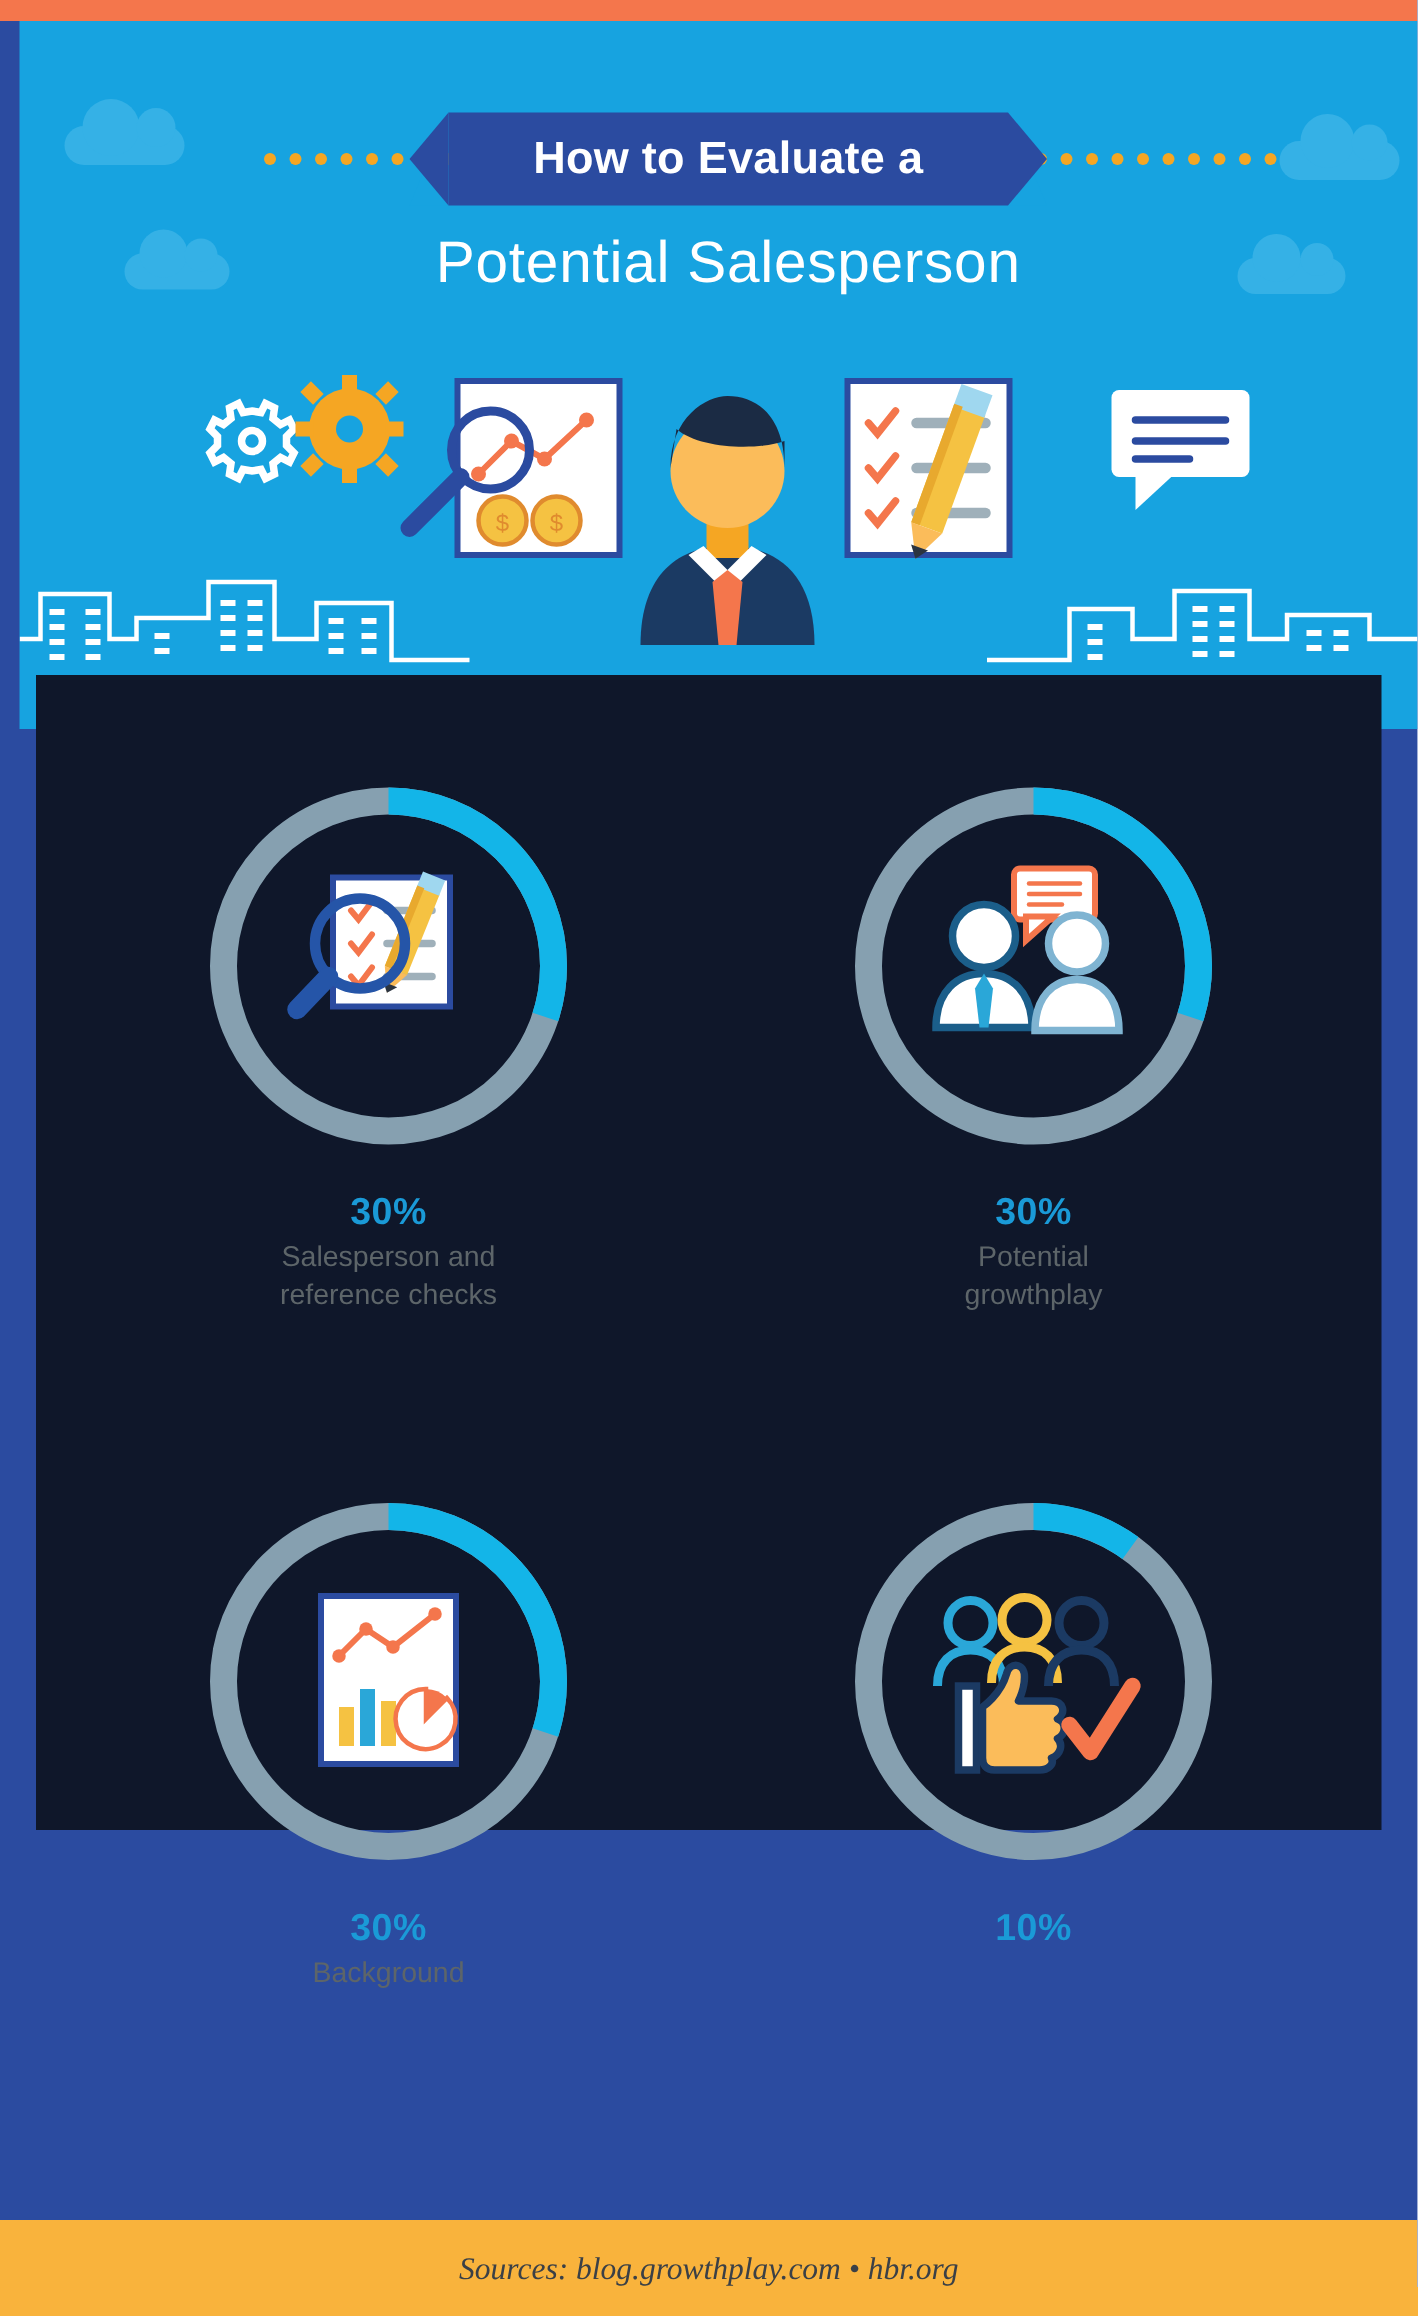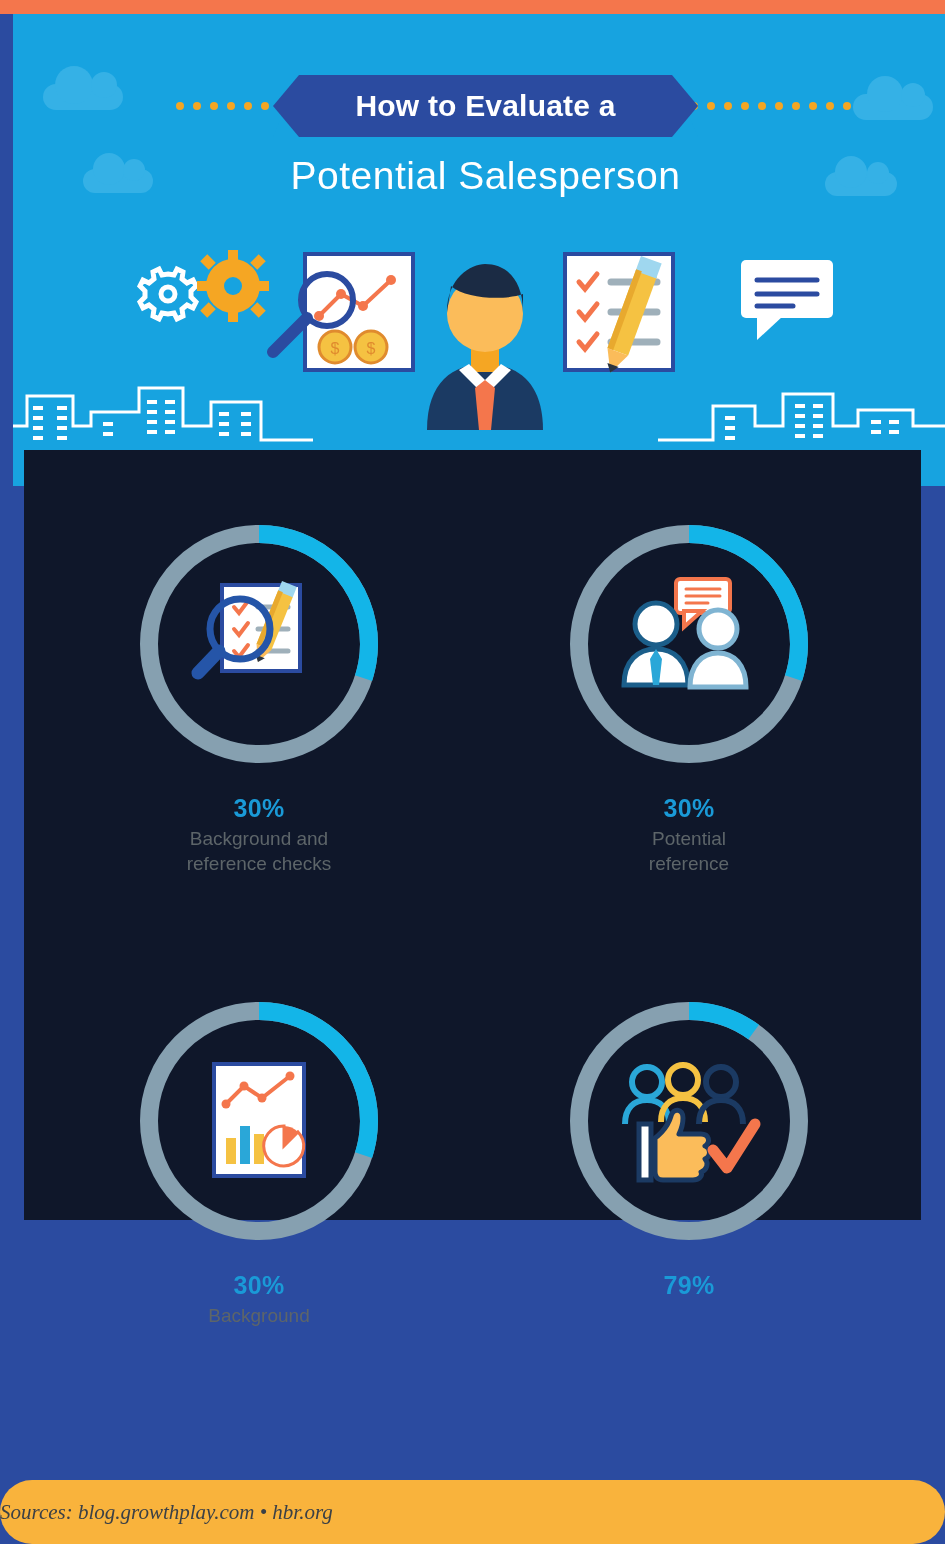--- a/index.html
+++ b/index.html
@@ -193,21 +193,21 @@
   }
 
   
   .footer {
     position: absolute;
     left: 0; top: 1480px;
     width: 945px; height: 64px;
     background: #f9b33c;
     display: flex;
     align-items: center;
-    border-radius: 32px;
+    justify-content: center;
   }
   .footer-text {
     font-family: "Liberation Serif", serif;
     font-style: italic;
     font-size: 21px;
     color: #3b4046;
   }
 </style>
 </head>
 <body>
@@ -410,21 +410,21 @@
                 <polygon points="0,68 16,68 8,84" fill="#fbbc5a"></polygon>
                 <polygon points="3,78 13,78 8,84" fill="#2b3440"></polygon>
               </g>
               <circle cx="56" cy="60" r="30" fill="none" stroke="#2555a8" stroke-width="7"></circle>
               <line x1="35" y1="82" x2="14" y2="104" stroke="#2555a8" stroke-width="13" stroke-linecap="round"></line>
             </svg>
           </div>
         </div>
         <div class="pct">30%</div>
         <div class="cap">
-          <div>Background and</div>
+          <div>Salesperson and</div>
           <div>reference checks</div>
         </div>
       </div>
 
       <div class="cell cell-1">
         <div class="ring-wrap">
           <svg width="252" height="252" viewBox="0 0 252 252">
             <circle cx="126" cy="126" r="110" fill="none" stroke="#86a0b0" stroke-width="18"></circle>
             <circle cx="126" cy="126" r="110" fill="none" stroke="#13b5e8" stroke-width="18" stroke-dasharray="207.3 483.8" stroke-dashoffset="0" transform="rotate(-90 126 126)"></circle>
           </svg>
@@ -447,21 +447,21 @@
               <g>
                 <circle cx="104" cy="60" r="19" fill="#ffffff" stroke="#7fb4d2" stroke-width="5"></circle>
                 <path d="M76,118 C76,96 88,84 104,84 C120,84 132,96 132,118 Z" fill="#ffffff" stroke="#7fb4d2" stroke-width="5"></path>
               </g>
             </svg>
           </div>
         </div>
         <div class="pct">30%</div>
         <div class="cap">
           <div>Potential</div>
-          <div>reference</div>
+          <div>growthplay</div>
         </div>
       </div>
 
       <div class="cell cell-2">
         <div class="ring-wrap">
           <svg width="252" height="252" viewBox="0 0 252 252">
             <circle cx="126" cy="126" r="110" fill="none" stroke="#86a0b0" stroke-width="18"></circle>
             <circle cx="126" cy="126" r="110" fill="none" stroke="#13b5e8" stroke-width="18" stroke-dasharray="207.3 483.8" stroke-dashoffset="0" transform="rotate(-90 126 126)"></circle>
           </svg>
           <div class="ring-art">
@@ -511,21 +511,21 @@
                 <path d="M90,78 C90,62 99,54 112,54 C125,54 134,62 134,78" fill="none" stroke="#1b3a63" stroke-width="6"></path>
               </g>
               <g>
                 <path d="M42,78 L42,134 L30,134 L30,78 Z" fill="#ffffff" stroke="#1b3a63" stroke-width="5"></path>
                 <path d="M46,92 C46,92 58,84 62,70 C64,62 74,62 74,72 C74,80 70,88 70,88 L92,88 C100,88 102,96 96,100 C102,102 102,110 96,113 C100,117 98,124 92,126 C94,130 90,134 84,134 L54,134 C48,134 46,130 46,126 Z" fill="#fbbc5a" stroke="#1b3a63" stroke-width="5" stroke-linejoin="round"></path>
               </g>
               <polyline points="104,104 118,122 146,78" fill="none" stroke="#f4764c" stroke-width="11" stroke-linecap="round" stroke-linejoin="round"></polyline>
             </svg>
           </div>
         </div>
-        <div class="pct">79%</div>
+        <div class="pct">10%</div>
       </div>
 
     </div>
   </div>
 
   <div class="footer">
     <div class="footer-text">Sources: blog.growthplay.com • hbr.org</div>
   </div>
 
 </div>

